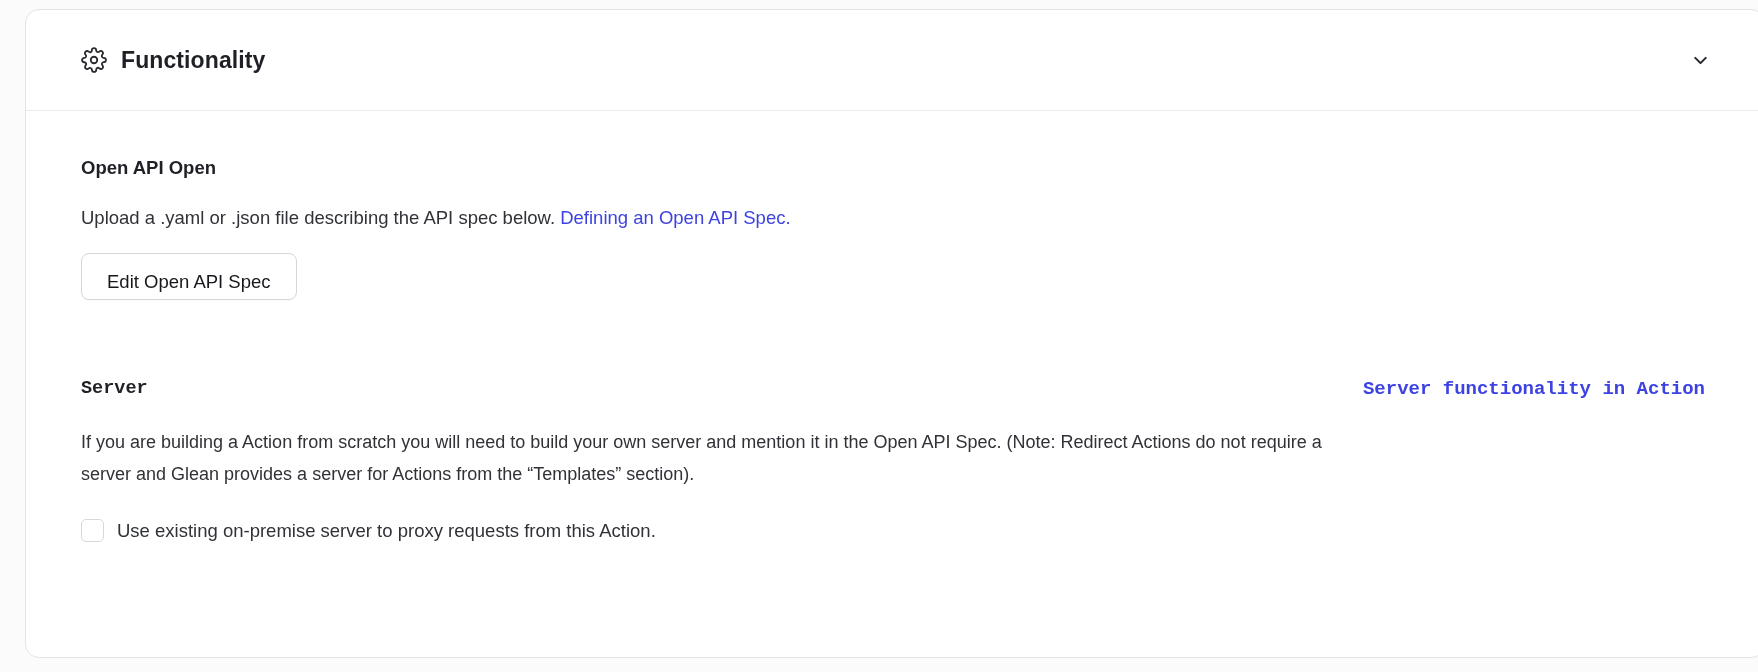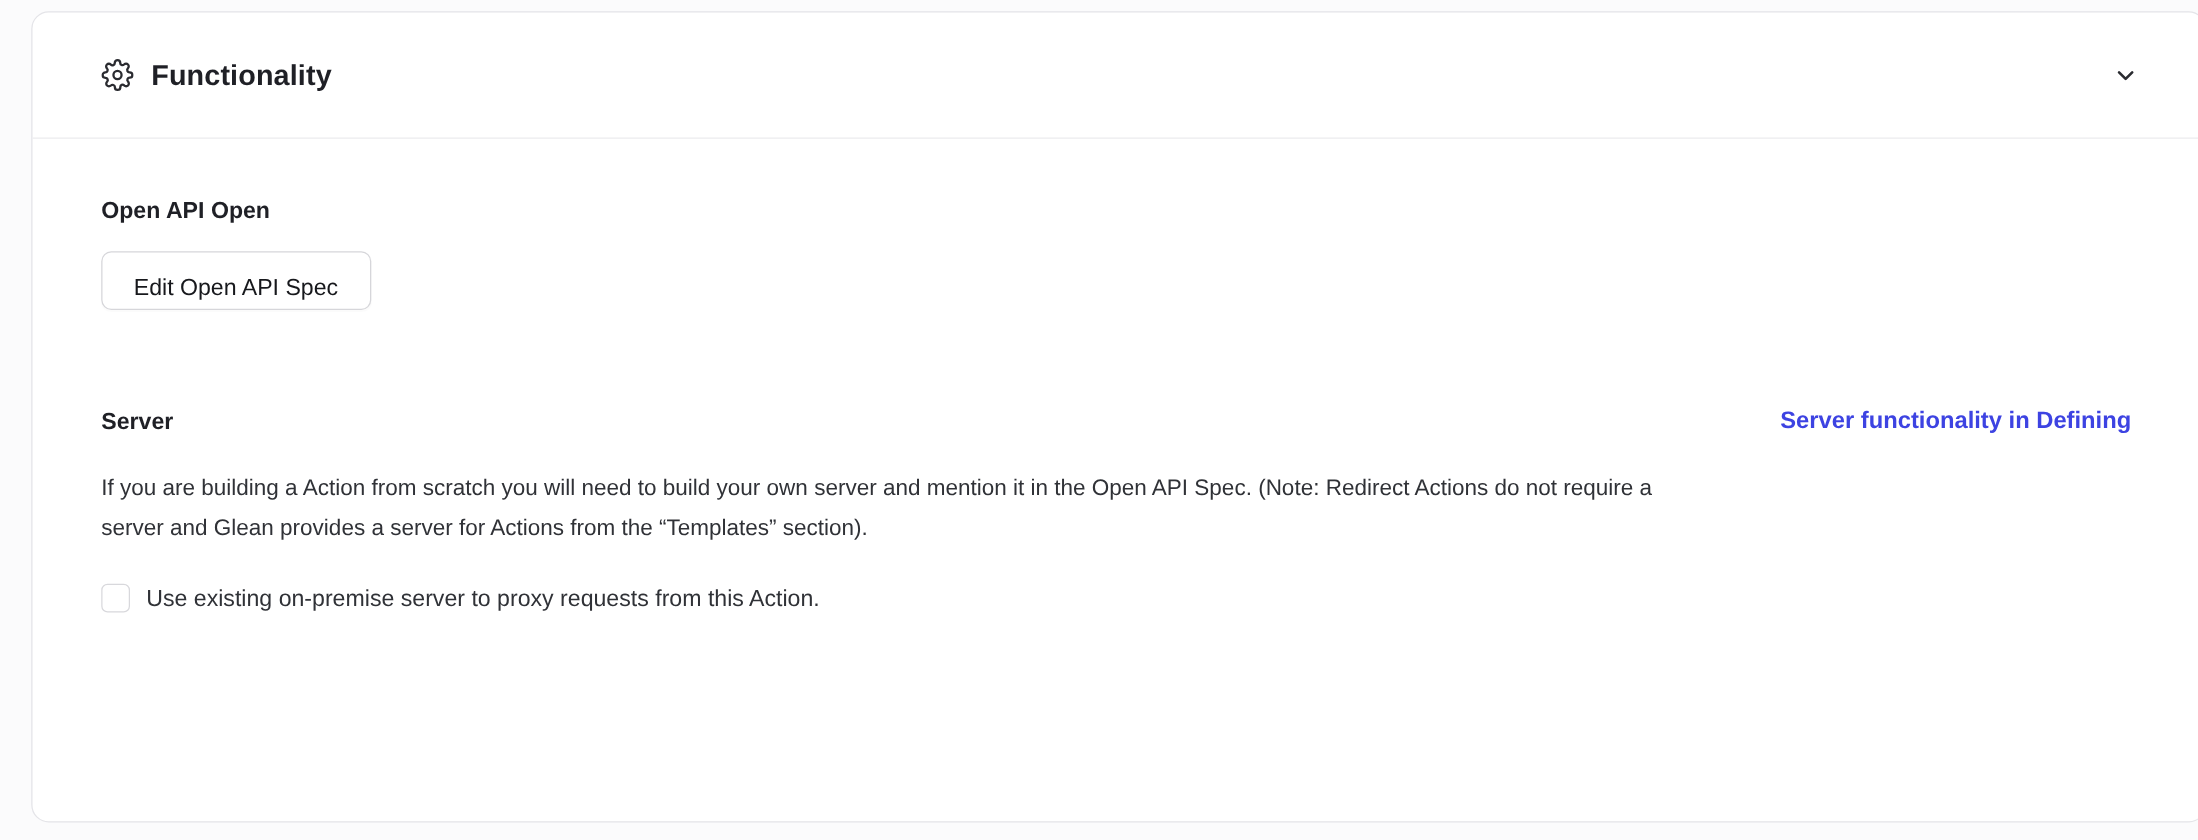--- a/index.html
+++ b/index.html
@@ -94,20 +94,21 @@
     cursor: pointer;
     box-shadow: 0 1px 1px rgba(0,0,0,0.02);
   }
   .server-section {
     margin-top: 78px;
   }
   .server-head-row {
     display: flex;
     align-items: center;
     justify-content: space-between;
+    font-family: Liberation Mono, monospace;
   }
   .head-link {
     font-size: 19px;
     font-weight: 600;
     color: #3d43e2;
     text-decoration: none;
     cursor: pointer;
     margin-right: 4px;
   }
   .server-desc {
@@ -157,27 +158,28 @@
           <polyline points="6 9 12 15 18 9"></polyline>
         </svg>
       </span>
     </button>
   </div>
 
   <div class="card-body">
 
     <div>
       <h3 class="section-heading">Open API Open</h3>
+      <p class="desc"><span>Upload a .yaml or .json file describing the API spec below.</span> <a class="inline-link">Defining an Open API Spec.</a></p>
       <button class="primary-outline-btn">Edit Open API Spec</button>
     </div>
 
     <div class="server-section">
       <div class="server-head-row">
         <h3 class="section-heading">Server</h3>
-        <a class="head-link">Server functionality in Defining</a>
+        <a class="head-link">Server functionality in Action</a>
       </div>
       <p class="server-desc"><span>If you are building a Action from scratch you will need to build your own server and mention it in the Open API Spec. (Note: Redirect Actions do not require a</span><br><span>server and Glean provides a server for Actions from the “Templates” section).</span></p>
       <div class="checkbox-row">
         <span class="checkbox" role="checkbox" aria-checked="false"></span>
         <span class="checkbox-label">Use existing on-premise server to proxy requests from this Action.</span>
       </div>
     </div>
 
   </div>
 </div>

